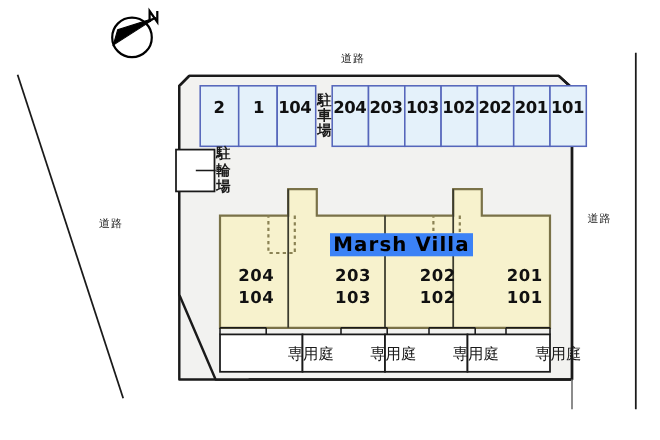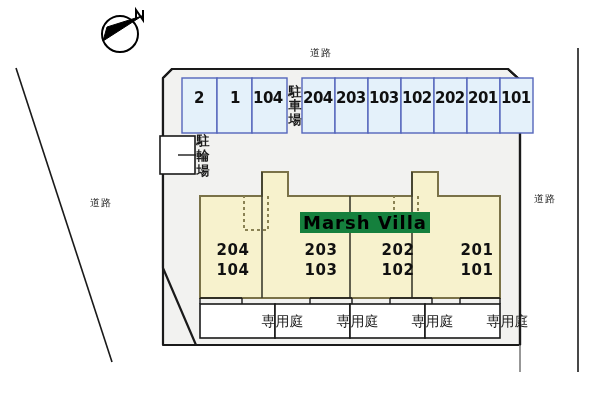--- a/index.html
+++ b/index.html
@@ -60,21 +60,21 @@
     line-height: 20px;
     text-align: center;
     color: #111111;
     letter-spacing: 0.5px;
   }
   .bldg-name {
     font-size: 18px;
     font-weight: 700;
     letter-spacing: 1px;
     color: #000000;
-    background: #15803d;
+    background: #3b82f6;
     padding: 0 3px;
   }
   .garden-label {
     font-size: 14px;
     font-weight: 500;
     text-align: center;
     letter-spacing: 0px;
     margin-left: 45px;
   }
 </style>

